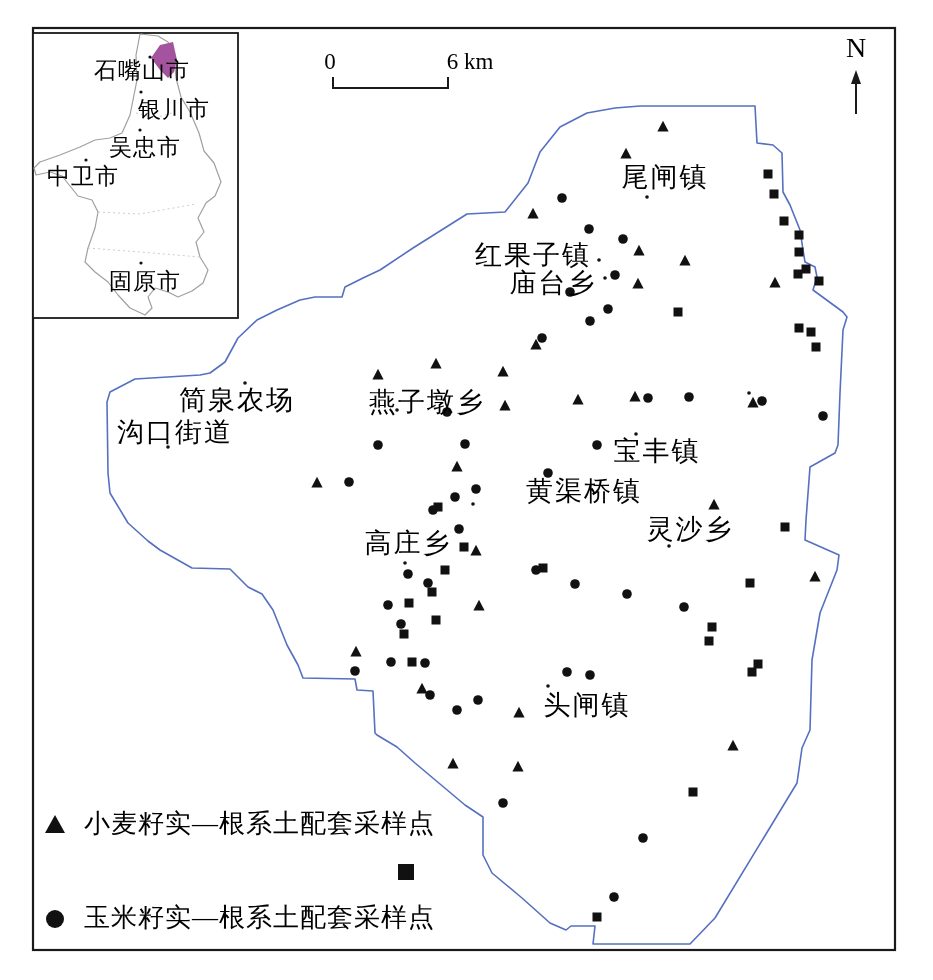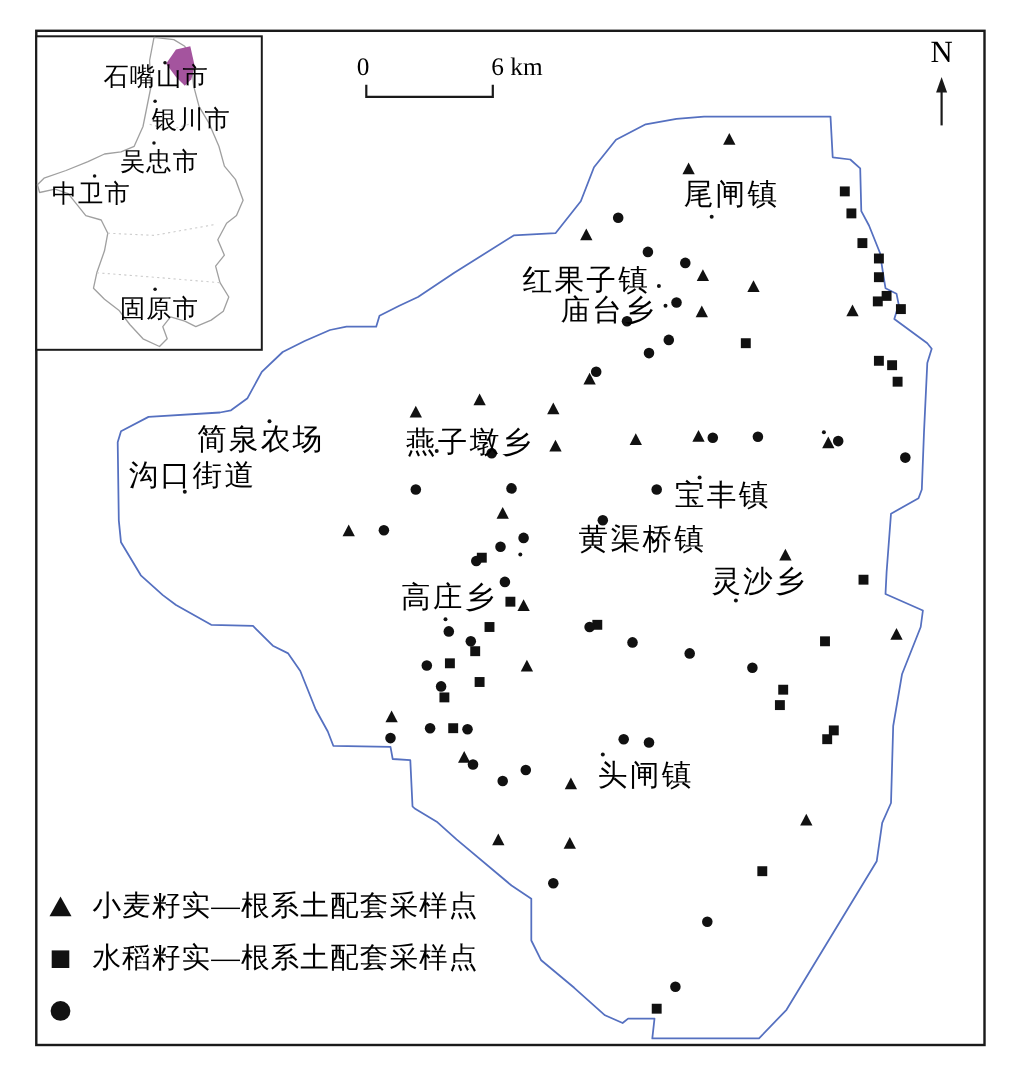--- a/index.html
+++ b/index.html
@@ -18,21 +18,21 @@
   }
   .scale-label{
     position:absolute;transform:translate(-50%,-50%);
     font-size:23px;white-space:nowrap;line-height:1;
   }
   .north-label{
     position:absolute;transform:translate(-50%,-50%);
     font-size:28px;line-height:1;
   }
   .legend{position:absolute;left:42px;top:800px;}
-  .legend-row{display:flex;align-items:center;height:47px;}
+  .legend-row{display:flex;align-items:center;height:47px;justify-content:flex-end;}
   .legend-marker{width:26px;height:22px;margin-right:16px;flex:0 0 auto;}
   .legend-text{font-size:26px;letter-spacing:1px;white-space:nowrap;line-height:1;}
 </style>
 </head>
 <body>
 
 <div class="figure">
   <svg id="map-svg" width="933" height="980" viewBox="0 0 933 980">
     <rect id="outer-border" fill="none" x="33" y="28" width="862" height="922" stroke="#1a1a1a" stroke-width="2.2"></rect>
     <rect id="inset-border" fill="#ffffff" x="33" y="33" width="205" height="285" stroke="#1a1a1a" stroke-width="1.8"></rect>
@@ -202,21 +202,21 @@
       <div class="legend-row">
         <svg class="legend-marker" viewBox="0 0 26 22">
           <path d="M13,2 L3,20 L23,20 Z" fill="#111111"></path>
         </svg>
         <span class="legend-text">小麦籽实—根系土配套采样点</span>
       </div>
       <div class="legend-row">
         <svg class="legend-marker" viewBox="0 0 26 22">
           <rect x="5" y="4" width="16" height="16" fill="#111111"></rect>
         </svg>
-        <span class="legend-text">水稻籽实—根系土配套采样点</span>
       </div>
       <div class="legend-row">
         <svg class="legend-marker" viewBox="0 0 26 22">
           <circle cx="13" cy="12" r="9" fill="#111111"></circle>
         </svg>
+        <span class="legend-text">玉米籽实—根系土配套采样点</span>
       </div>
     </div>
 </div>
 
 </body></html>

